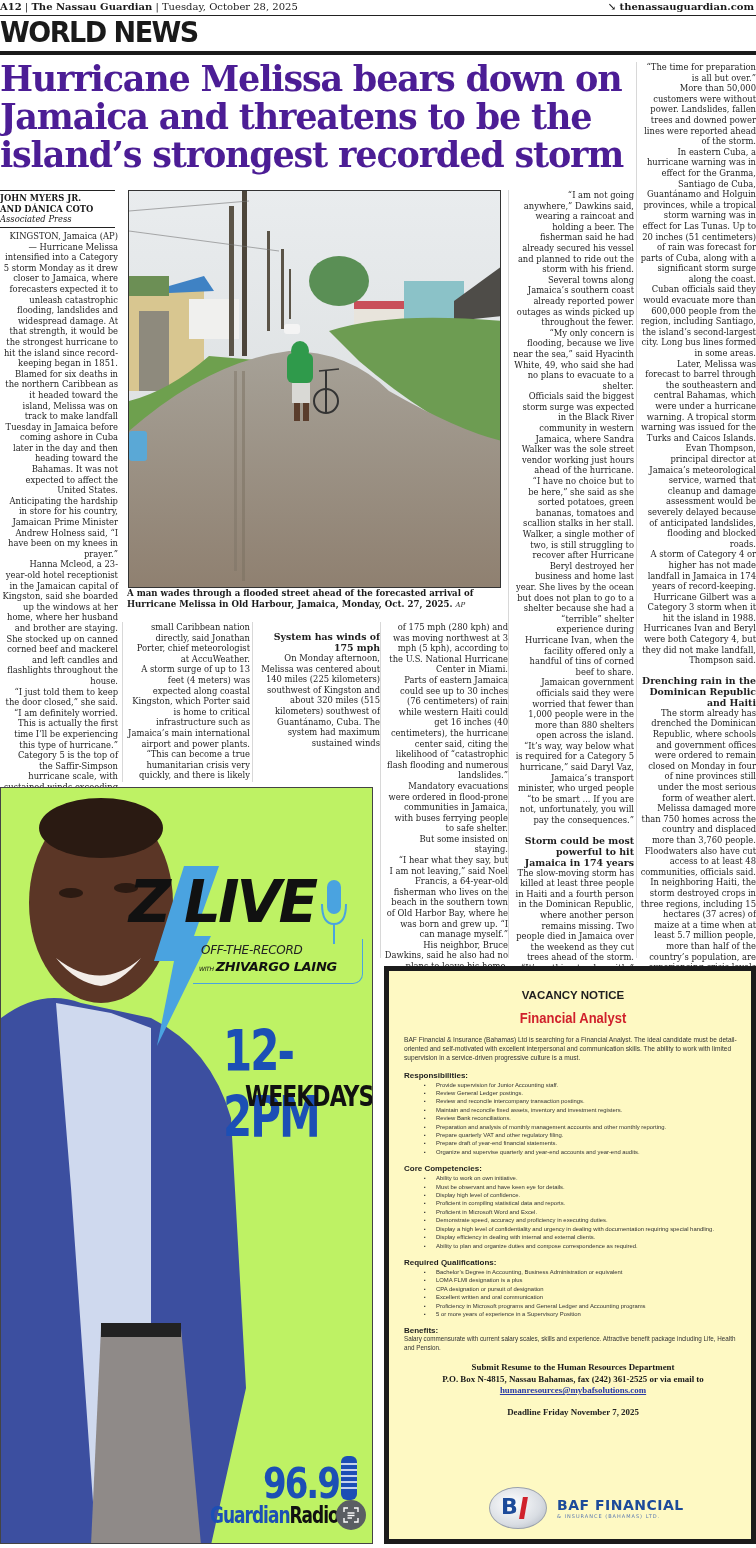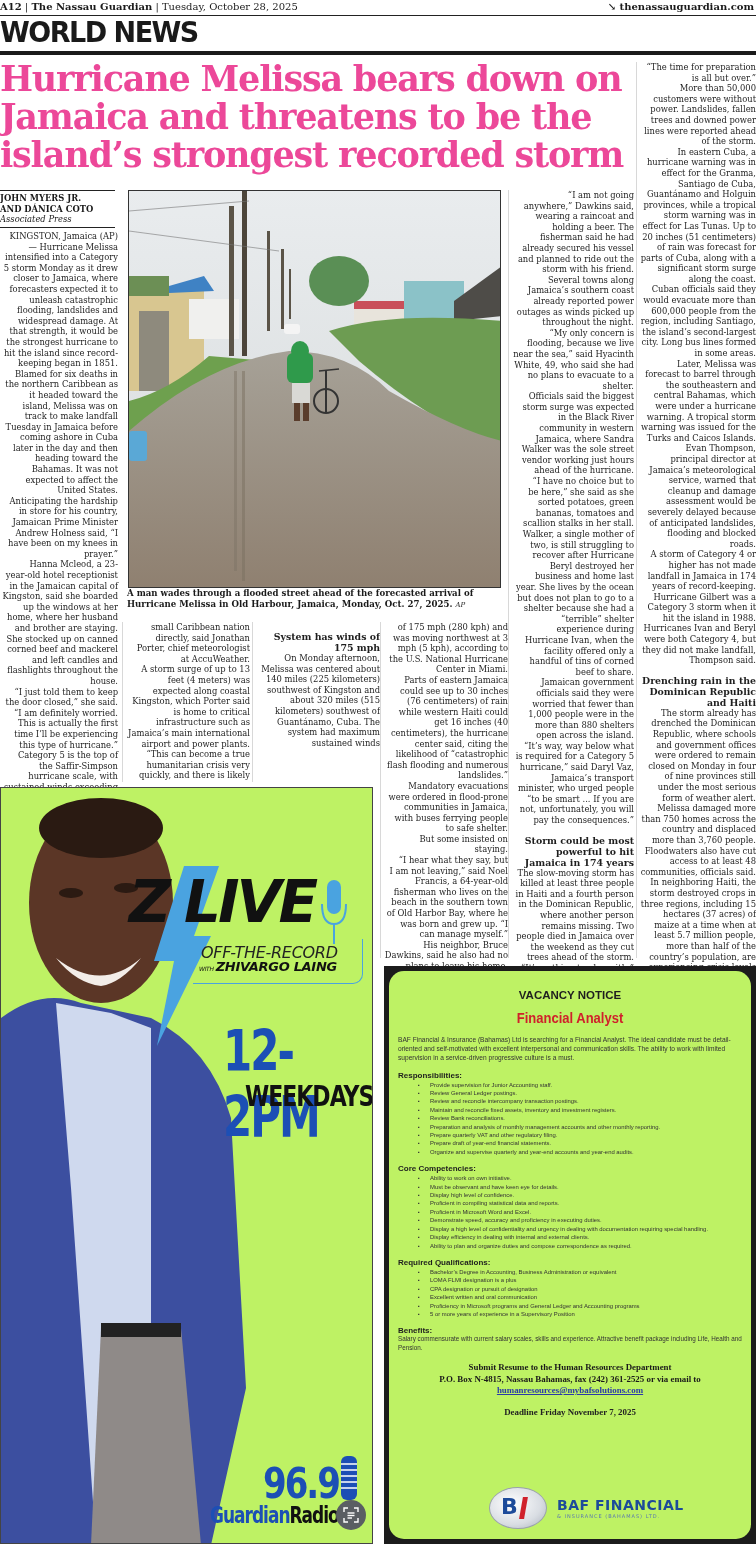--- a/index.html
+++ b/index.html
@@ -10,56 +10,56 @@
   
   .folio { left: 0; top: 0; width: 756px; height: 15px; font-family: "DejaVu Serif", serif; font-size: 10px; line-height: 13px; padding-left: 8px; }
   .folio-left { position: absolute; left: 0; top: 0; }
   .folio-left b { font-weight: bold; }
   .folio-right { position: absolute; right: 2px; top: 0; font-weight: bold; }
   .rule-thin { left: 0; width: 756px; height: 1px; background: #222; }
   .rule-thick { left: 0; width: 756px; height: 4px; background: #1a1a1a; }
 
   .section-title { left: 0; top: 16px; font-family: "DejaVu Sans", sans-serif; font-weight: 900; font-size: 27px; letter-spacing: -1.5px; line-height: 32px; color: #1a1a1a; transform: scaleY(1.05); transform-origin: top left; }
 
-  .headline { left: 0; top: 60px; width: 640px; font-family: "DejaVu Serif", serif; font-weight: bold; font-size: 35px; line-height: 38px; letter-spacing: -1.2px; color: #ec4899; }
+  .headline { left: 0; top: 60px; width: 640px; font-family: "DejaVu Serif", serif; font-weight: bold; font-size: 35px; line-height: 38px; letter-spacing: -1.2px; color: #4c1d95; }
 
   .col { font-family: "DejaVu Serif", serif; font-size: 8.4px; line-height: 10.6px; color: #1e1e1e; text-align: right; }
   .col p { text-indent: 9px; }
   .col p.noindent { text-indent: 0; }
   .col .subhead { font-weight: bold; font-size: 9.4px; line-height: 11px; margin-top: 9px; text-indent: 0; }
   .col-sep { width: 1px; background: #d8d8d8; }
 
   .byline { font-family: "DejaVu Serif", serif; font-size: 8.4px; line-height: 10.5px; }
   .byline .names { font-weight: bold; }
   .byline .agency { font-style: italic; }
   .byline-rule { height: 1px; background: #222; }
 
   .photo { left: 128px; top: 190px; width: 373px; height: 398px; border: 1px solid #333; overflow: hidden; background: #cfd3d4; }
   .caption { left: 127px; top: 588px; width: 380px; font-family: "DejaVu Serif", serif; font-weight: bold; font-size: 8.6px; line-height: 11px; }
   .caption .credit { font-weight: normal; font-style: italic; font-size: 7px; }
 
   
   .radio-ad { left: 0; top: 787px; width: 373px; height: 757px; border: 1px solid #444; background: #bef264; overflow: hidden; }
   .zlive { position: absolute; left: 128px; top: 80px; font-family: "DejaVu Sans", sans-serif; font-weight: 900; font-style: italic; font-size: 58px; letter-spacing: -3px; color: #111; }
   .bolt { position: absolute; left: 148px; top: 78px; }
-  .offrecord { position: absolute; left: 200px; top: 155px; font-family: "DejaVu Sans", sans-serif; font-size: 16px; font-style: italic; color: #222; letter-spacing: -0.3px; }
+  .offrecord { position: absolute; left: 200px; top: 155px; font-family: "DejaVu Sans", sans-serif; font-size: 12px; font-style: italic; color: #222; letter-spacing: -0.3px; }
   .withz { position: absolute; left: 198px; top: 171px; font-family: "DejaVu Sans", sans-serif; font-weight: bold; font-style: italic; font-size: 13px; color: #111; letter-spacing: -0.3px; }
   .withz small { font-size: 6px; font-weight: normal; margin-right: 2px; }
   .offbox { position: absolute; left: 192px; top: 151px; width: 170px; height: 45px; border: 1.5px solid #4aa3e0; border-left: none; border-top: none; border-radius: 0 0 10px 0; }
   .timeslot { position: absolute; left: 222px; top: 230px; font-family: "DejaVu Sans", sans-serif; font-weight: 900; font-size: 42px; color: #1c4fb5; letter-spacing: -2px; transform: scaleY(1.35); transform-origin: top left; }
   .weekdays { position: absolute; left: 244px; top: 292px; font-family: "DejaVu Sans", sans-serif; font-weight: 900; font-size: 22px; color: #111; letter-spacing: -1px; transform: scaleY(1.3); transform-origin: top left; }
   .freq { position: absolute; left: 262px; top: 670px; font-family: "DejaVu Sans", sans-serif; font-weight: 900; font-size: 34px; color: #1c4fb5; letter-spacing: -2px; transform: scaleY(1.25); transform-origin: top left; }
   .station { position: absolute; left: 209px; top: 714px; font-family: "DejaVu Sans", sans-serif; font-weight: 900; font-size: 17px; letter-spacing: -1px; transform: scaleY(1.3); transform-origin: top left; }
   .station .g { color: #1c4fb5; }
   .station .r { color: #111; }
   .scan-btn { position: absolute; left: 335px; top: 712px; width: 30px; height: 30px; border-radius: 50%; background: #5a5e63; display: flex; align-items: center; justify-content: center; }
 
   
   .vacancy { left: 384px; top: 966px; width: 372px; height: 578px; background: #1c1c1c; padding: 5px; }
-  .vacancy-inner { width: 100%; height: 100%; background: #bef264; padding: 12px 9px 0 9px; font-family: "Liberation Sans", sans-serif; color: #222; position: relative; border-radius: 15px; }
+  .vacancy-inner { width: 100%; height: 100%; background: #fef9c3; padding: 12px 9px 0 15px; font-family: "Liberation Sans", sans-serif; color: #222; position: relative; }
   .v-title { text-align: center; font-weight: bold; font-size: 11.5px; margin-top: 6px; color: #1e1e1e; }
   .v-role { text-align: center; font-weight: bold; font-size: 13px; color: #d0212b; margin-top: 10px; transform: scaleY(1.1); }
   .v-intro { font-size: 6.6px; line-height: 9.2px; margin-top: 9px; color: #333; }
   .v-head { font-weight: bold; font-size: 8px; margin-top: 8px; color: #1e1e1e; }
   .v-list { list-style: none; margin-top: 1px; padding-left: 20px; }
   .v-list li { font-size: 5.9px; line-height: 8.4px; color: #333; position: relative; padding-left: 12px; }
   .v-list li::before { content: "\25AA"; position: absolute; left: 0; top: 0; font-size: 5px; color: #333; }
   .v-benefits { font-size: 6.3px; line-height: 8.4px; color: #333; }
   .v-submit { text-align: center; font-family: "Liberation Serif", serif; font-weight: bold; font-size: 8.9px; line-height: 11.5px; margin-top: 10px; color: #1a1a1a; }
   .v-email { color: #2a3aa8; text-decoration: underline; }
@@ -182,21 +182,21 @@
   <p>Parts of eastern Jamaica could see up to 30 inches (76 centimeters) of rain while western Haiti could get 16 inches (40 centimeters), the hurricane center said, citing the likelihood of “catastrophic flash flooding and numerous landslides.”</p>
   <p>Mandatory evacuations were ordered in flood-prone communities in Jamaica, with buses ferrying people to safe shelter.</p>
   <p>But some insisted on staying.</p>
   <p>“I hear what they say, but I am not leaving,” said Noel Francis, a 64-year-old fisherman who lives on the beach in the southern town of Old Harbor Bay, where he was born and grew up. “I can manage myself.”</p>
   <p>His neighbor, Bruce Dawkins, said he also had no plans to leave his home.</p>
 </div>
 
 <div class="abs col-sep" style="left:508px;top:190px;height:768px"></div>
 <div class="abs col" style="left:512px;top:190px;width:122px">
   <p>“I am not going anywhere,” Dawkins said, wearing a raincoat and holding a beer. The fisherman said he had already secured his vessel and planned to ride out the storm with his friend.</p>
-  <p>Several towns along Jamaica’s southern coast already reported power outages as winds picked up throughout the night.</p>
+  <p>Several towns along Jamaica’s southern coast already reported power outages as winds picked up throughout the fewer.</p>
   <p>“My only concern is flooding, because we live near the sea,” said Hyacinth White, 49, who said she had no plans to evacuate to a shelter.</p>
   <p>Officials said the biggest storm surge was expected in the Black River community in western Jamaica, where Sandra Walker was the sole street vendor working just hours ahead of the hurricane.</p>
   <p>“I have no choice but to be here,” she said as she sorted potatoes, green bananas, tomatoes and scallion stalks in her stall.</p>
   <p>Walker, a single mother of two, is still struggling to recover after Hurricane Beryl destroyed her business and home last year. She lives by the ocean but does not plan to go to a shelter because she had a “terrible” shelter experience during Hurricane Ivan, when the facility offered only a handful of tins of corned beef to share.</p>
   <p>Jamaican government officials said they were worried that fewer than 1,000 people were in the more than 880 shelters open across the island.</p>
   <p>“It’s way, way below what is required for a Category 5 hurricane,” said Daryl Vaz, Jamaica’s transport minister, who urged people “to be smart ... If you are not, unfortunately, you will pay the consequences.”</p>
   <p class="subhead">Storm could be most powerful to hit Jamaica in 174 years</p>
   <p class="noindent">The slow-moving storm has killed at least three people in Haiti and a fourth person in the Dominican Republic, where another person remains missing. Two people died in Jamaica over the weekend as they cut trees ahead of the storm.</p>
   <p>“It’s nothing to play with,” said Water and Environment Minister Matthew Samuda.</p>
 </div>

